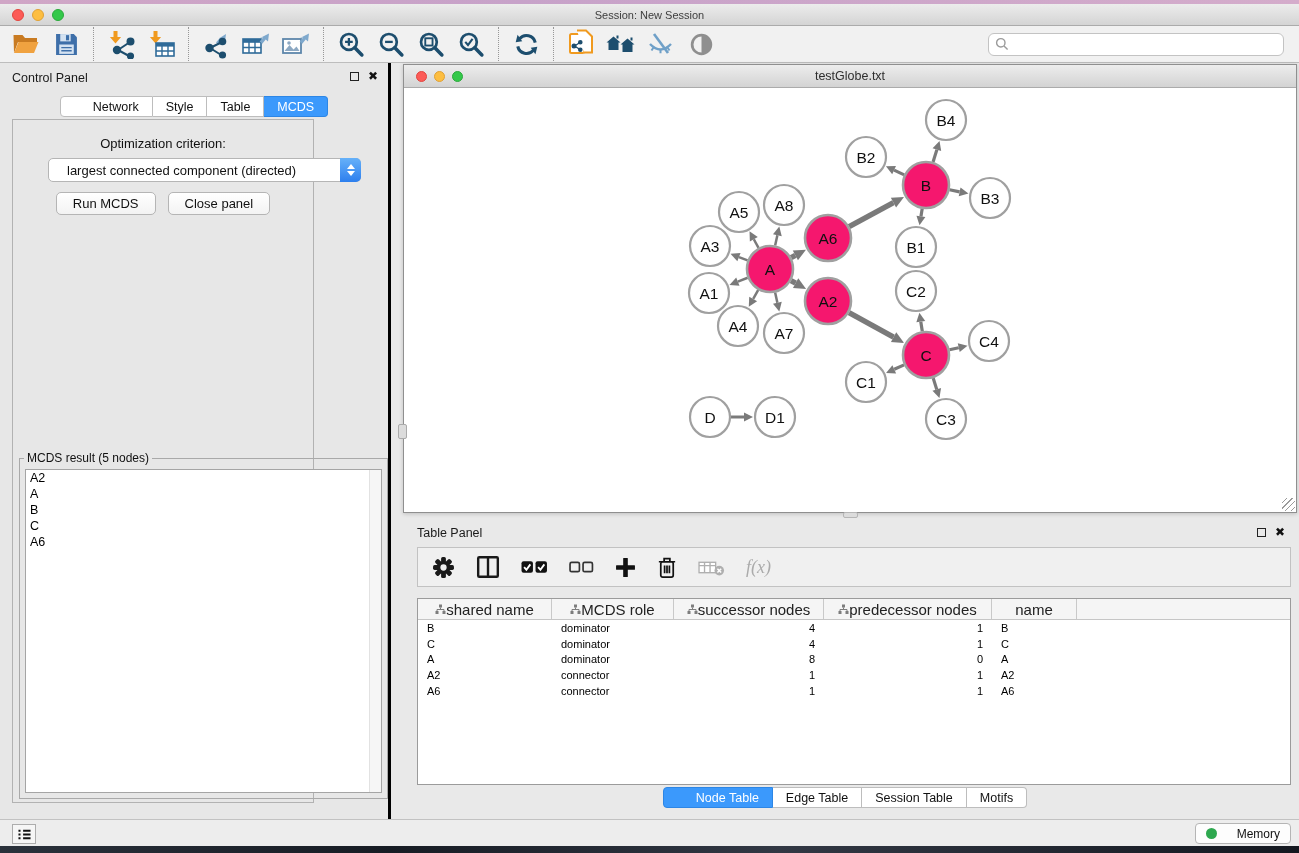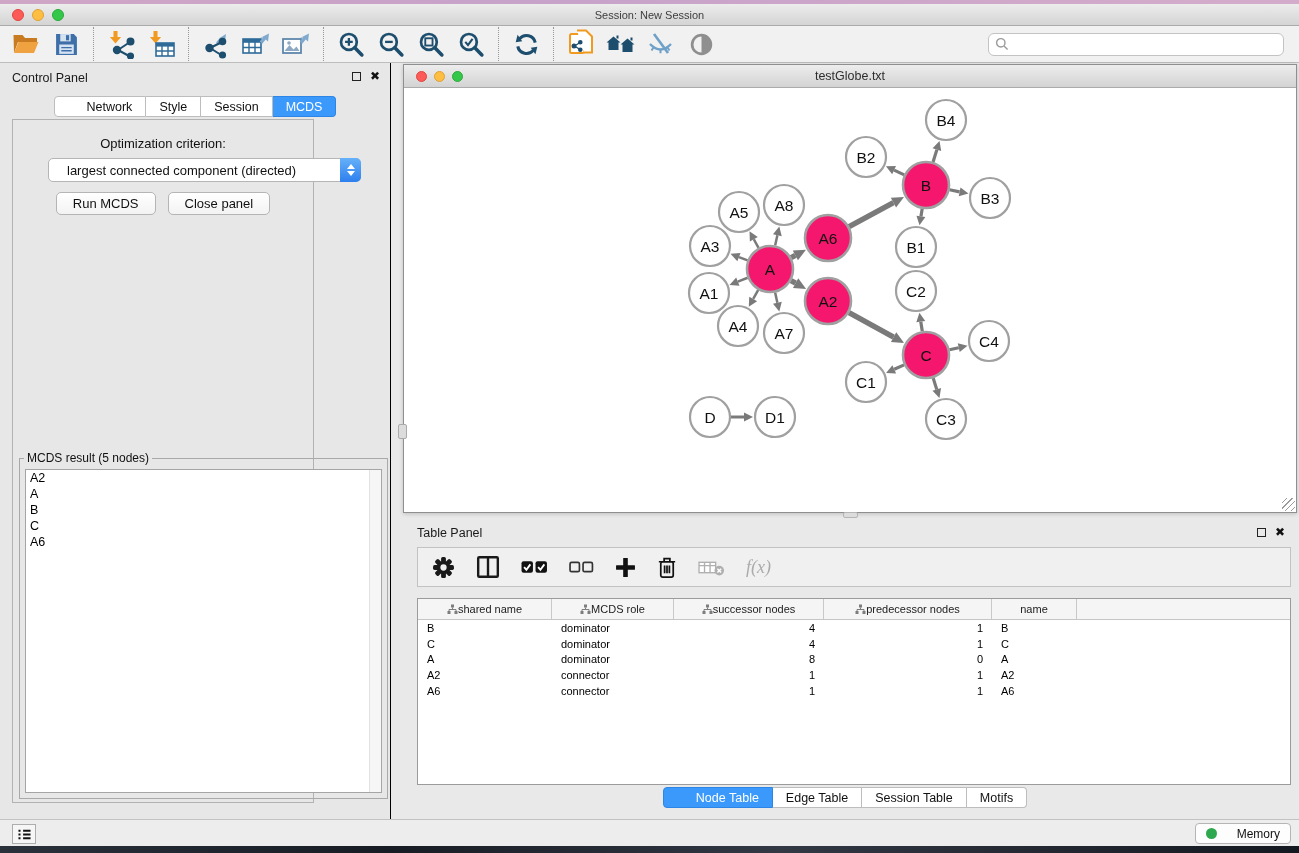--- a/index.html
+++ b/index.html
@@ -27,21 +27,21 @@
   background:#F1F1F1; border-bottom:1px solid #BDBDBD;
   display:flex; align-items:center; padding:0 6px; }
 .tbi { width:40px; height:34px; display:flex; align-items:center; justify-content:center; cursor:default; }
 .tb-sep { align-self:center; height:34px; border-left:1px dotted #979797; margin:0 7px; }
 .search-box { margin-left:auto; margin-right:9px; width:296px; height:23px; background:#fff;
   border:1px solid #C3C3C3; border-radius:6px; display:flex; align-items:center; padding:0 6px; }
 .search-box input { border:none; outline:none; flex:1; font-size:12px; background:transparent; }
 
 
 .control-panel { position:absolute; left:0; top:63px; width:391px; height:756px;
-  background:#E7E7E7; border-right:1px solid #000000; }
+  background:#E7E7E7; border-right:3px solid #000000; }
 .panel-head { position:relative; height:28px; }
 .panel-head .ph-title { position:absolute; left:12px; top:8px; font-size:12.5px; color:#1A1A1A; }
 .ph-icons { position:absolute; right:10px; top:8px; display:flex; gap:9px; align-items:center; }
 .float-ic { width:9px; height:9px; border:1.5px solid #222; }
 .close-ic { font-size:12px; font-weight:bold; color:#111; line-height:10px; }
 
 .seg { display:flex; justify-content:center; }
 .seg-btn { font-size:12.5px; color:#111; background:#fff; border:1px solid #BDBDBD;
   border-left:none; padding:2.5px 13px; cursor:default; }
 .seg-btn:first-child { border-left:1px solid #BDBDBD; border-radius:4px 0 0 4px;padding-left:32px; }
@@ -94,21 +94,21 @@
 .tp-head { position:relative; height:27px; }
 .tp-head .ph-title { position:absolute; left:26px; top:7px; font-size:12.5px; color:#1A1A1A; }
 .tp-head .ph-icons { right:14px; top:8px; }
 .tp-toolbar { position:absolute; left:26px; top:28px; width:874px; height:40px;
   border:1px solid #C2C2C2; background:#F0F0F0; display:flex; align-items:center; gap:21px; padding-left:14px; }
 .tpi { display:flex; align-items:center; justify-content:center; cursor:default; }
 .fx { font-family:"Liberation Serif","DejaVu Serif",serif; font-style:italic; font-size:18px; color:#ABABAB; }
 .tp-table { position:absolute; left:26px; top:79px; width:874px; height:187px;
   background:#fff; border:1px solid #9B9B9B; overflow:hidden; }
 .thead { display:flex; height:21px; background:#F5F5F5; border-bottom:1px solid #C6C6C6; }
-.th { display:flex; align-items:center; justify-content:center; font-size:11px; color:#222;
+.th { display:flex; align-items:center; justify-content:center; font-size:15px; color:#222;
   border-right:1px solid #C9C9C9; overflow:hidden; }
 .tbody .trow { display:flex; height:15.7px; align-items:center; }
 .td { font-size:11px; color:#000; overflow:hidden; white-space:nowrap; }
 .tp-tabs { position:absolute; left:0; top:268px; width:100%; }
 
 
 .statusbar { position:absolute; left:0; top:819px; width:1299px; height:27px;
   background:#EDEDED; border-top:1px solid #C2C2C2; }
 .list-btn { position:absolute; left:12px; top:4px; width:24px; height:20px; background:#F6F6F6;
   border:1px solid #ADADAD; display:flex; align-items:center; justify-content:center; }
@@ -292,21 +292,21 @@
     <div class="panel-head">
       <span class="ph-title">Control Panel</span>
       <span class="ph-icons">
         <span class="float-ic"></span>
         <span class="close-ic">✖</span>
       </span>
     </div>
     <div class="seg cp-tabs">
       <div class="seg-btn">Network</div>
       <div class="seg-btn">Style</div>
-      <div class="seg-btn">Session</div>
+      <div class="seg-btn">Table</div>
       <div class="seg-btn active">MCDS</div>
     </div>
     <div class="cp-content">
       <div class="opt-label">Optimization criterion:</div>
       <div class="criterion">
         <span class="crit-text">largest connected component (directed)</span>
         <span class="stepper">
             <span class="chev-up"></span>
             <span class="chev-dn"></span>
           </span>

